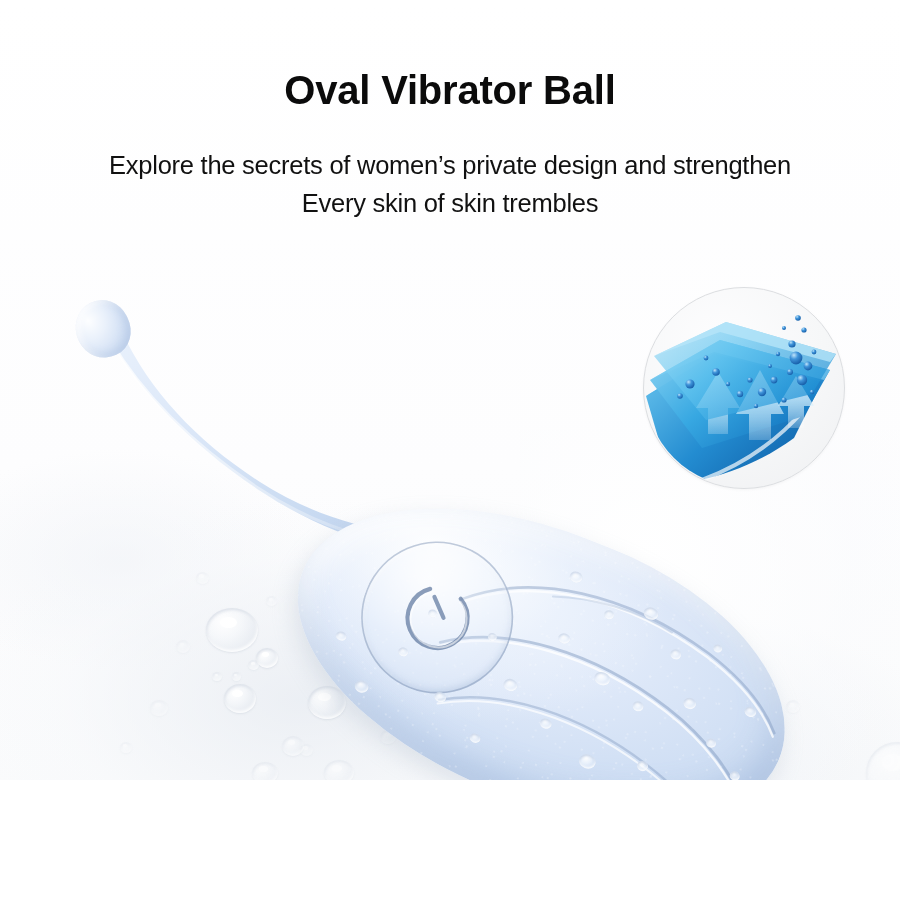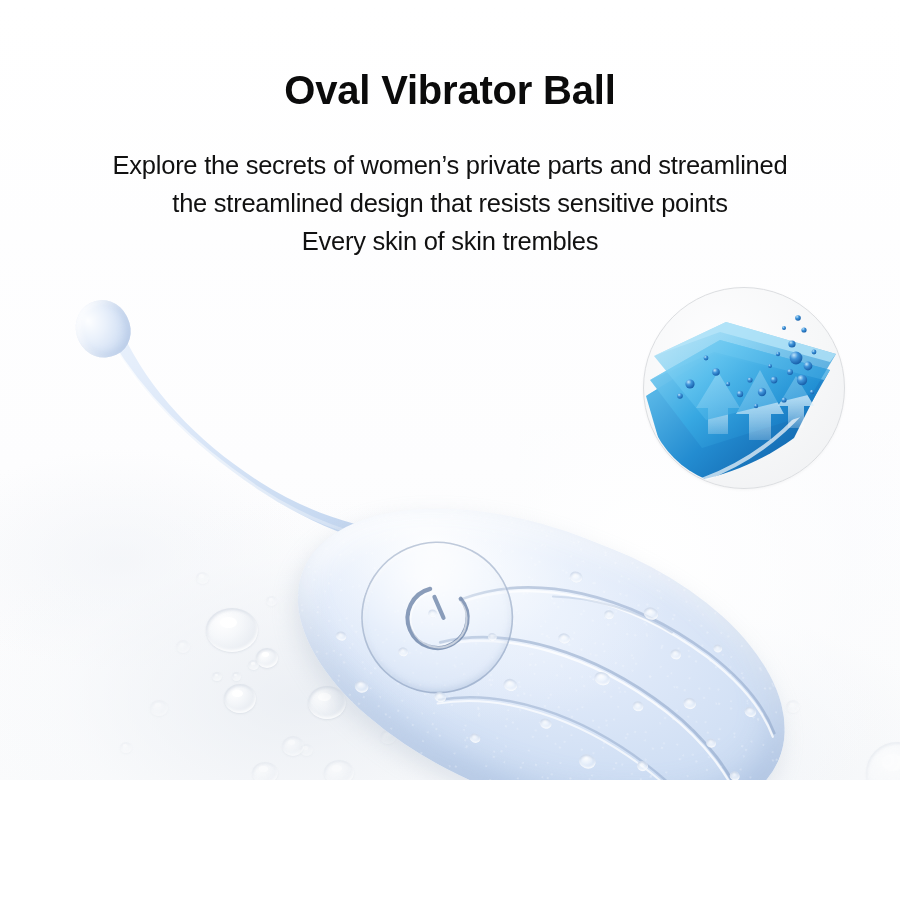--- a/index.html
+++ b/index.html
@@ -416,18 +416,17 @@
           <circle cx="126" cy="78" r="2.0" fill="url(#bub)"></circle>
           <circle cx="168" cy="104" r="2.2" fill="url(#bub)"></circle>
         </g>
       </g>
     </svg>
   </div>
 
   <div class="headline">Oval Vibrator Ball</div>
 
   <div class="subcopy">
-    <span class="sline">Explore the secrets of women’s private parts and streamlined</span>
-    <span class="sline">the streamlined design that resists sensitive points</span>
+    <span class="sline">Explore the secrets of women’s private design and strengthen</span>
     <span class="sline">Every skin of skin trembles</span>
   </div>
 
 </div>
 
 </body></html>

